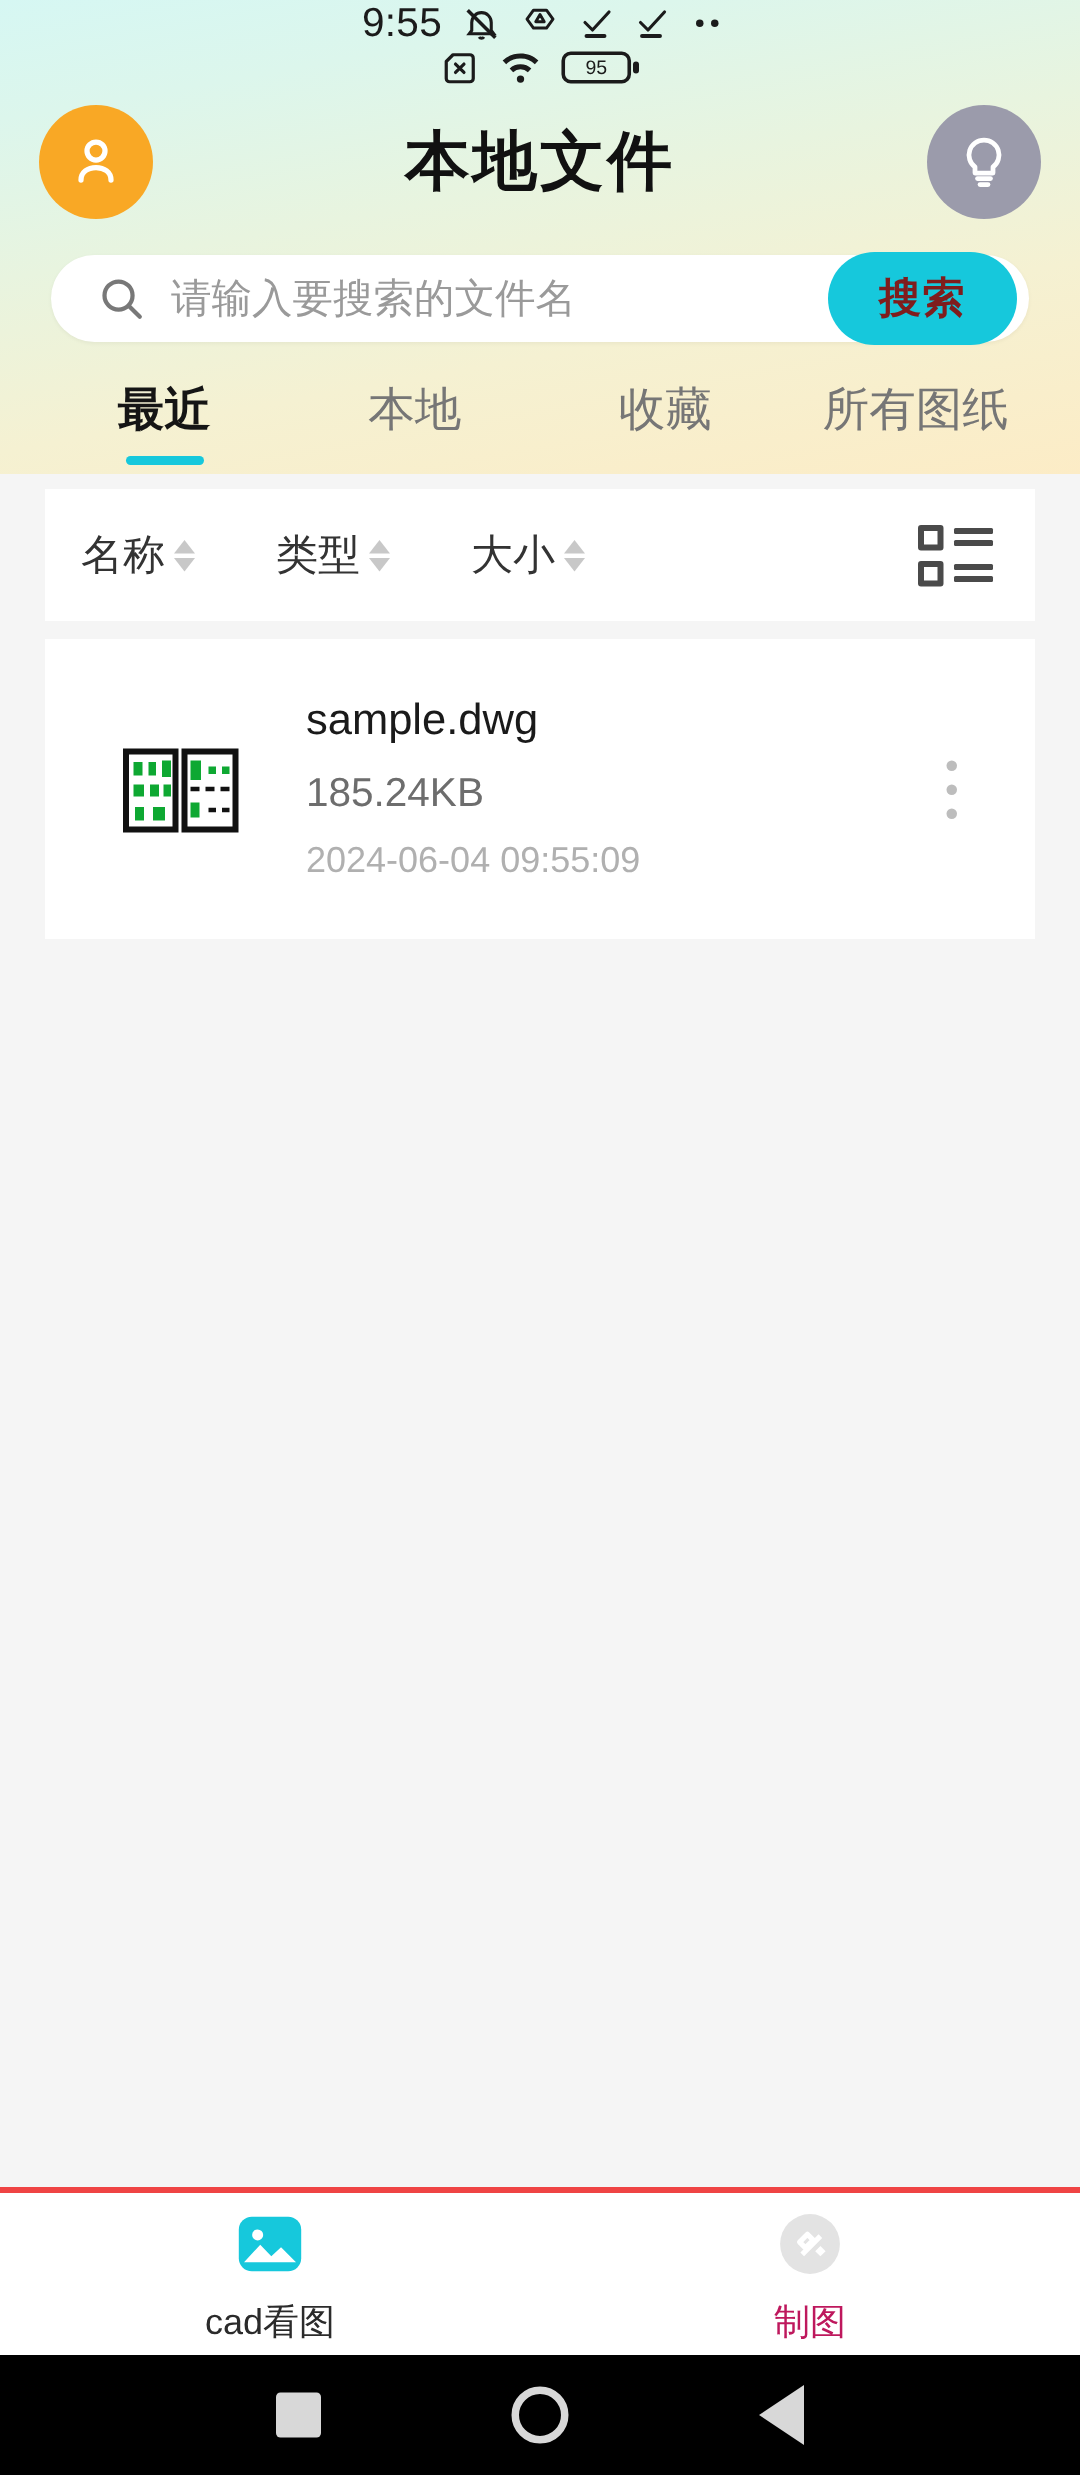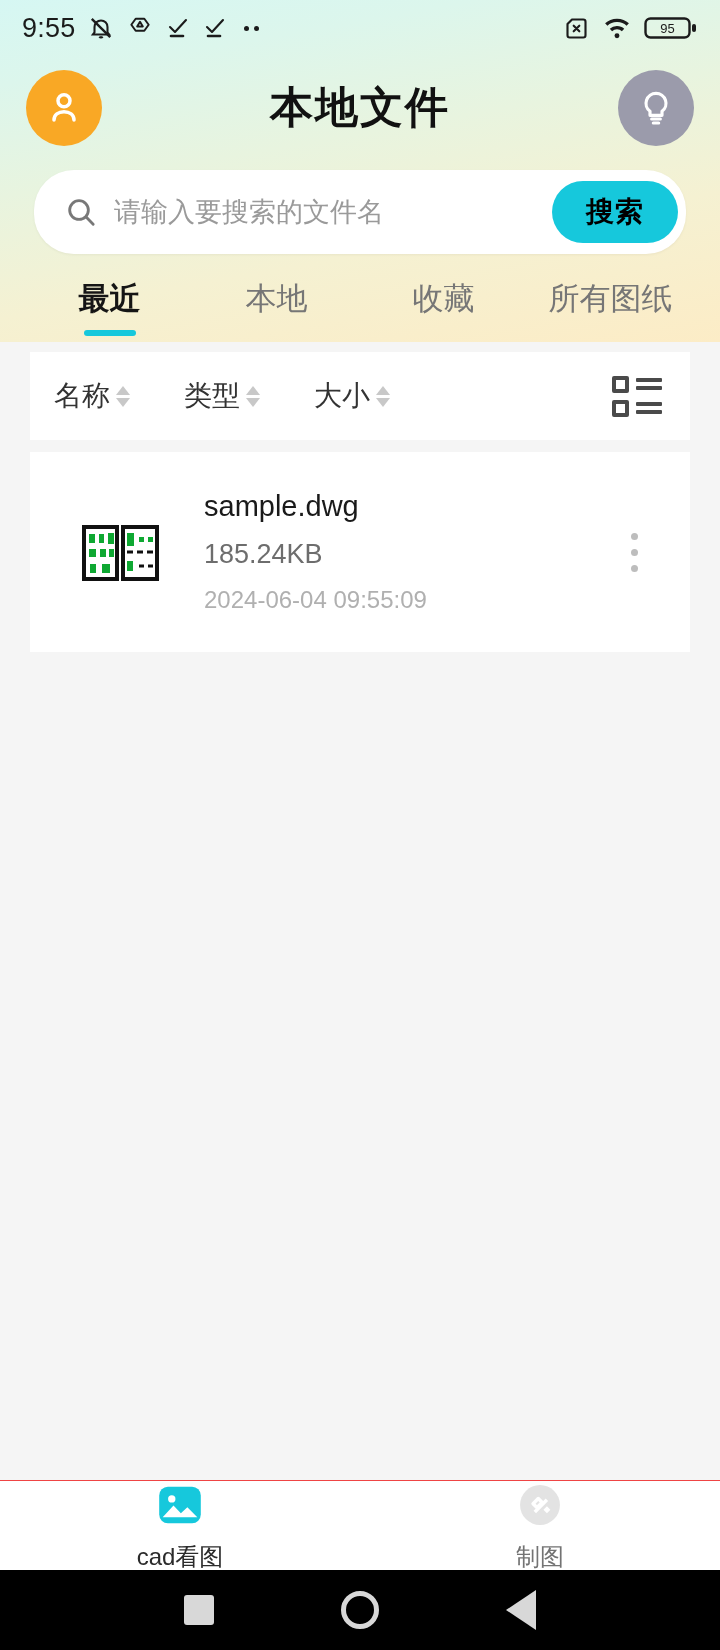--- a/index.html
+++ b/index.html
@@ -14,21 +14,21 @@
 
   
   .topgrad {
     background:linear-gradient(170deg,#d6f7f3 0%, #dcf6ec 18%, #e8f4df 42%, #f5f1d2 68%, #fcecc6 100%);
     position:relative;
   }
 
   
   .statusbar {
     height:56px; display:flex; align-items:center;
-    padding:0 22px; justify-content:space-between;
+    padding:0 22px; justify-content:space-between;flex-direction:column;
   }
   .sb-left { display:flex; align-items:center; gap:13px; }
   .sb-time { font-size:27px; font-weight:400; color:#1b1b1b; letter-spacing:0.2px; }
   .sb-right { display:flex; align-items:center; gap:13px; }
   .sb-icon { display:flex; align-items:center; justify-content:center;text-decoration:underline; }
   .dots-more { display:flex; gap:5px; align-items:center; padding-left:4px;}
   .dots-more i { width:5px; height:5px; border-radius:50%; background:#1b1b1b; display:block; }
 
   
   .header {
@@ -44,28 +44,28 @@
     background:#9b9bab; display:flex; align-items:center; justify-content:center;
   }
   .page-title {
     font-size:43px; font-weight:700; color:#111; letter-spacing:2px;
     flex:1; text-align:center;
   }
 
   
   .searchwrap { padding:10px 34px 0 34px; }
   .searchbar {
-    height:84px; background:#ffffff; border-radius:40px;
+    height:58px; background:#ffffff; border-radius:40px;
     display:flex; align-items:center; padding:0 8px 0 30px;
     box-shadow:0 1px 3px rgba(0,0,0,0.05);
   }
   .search-input-zone { flex:1; display:flex; align-items:center; gap:16px; }
   .search-ph { font-size:27px; color:#9a9a9a; }
   .search-btn {
-    background:#16c8dc; color:#000000; font-size:28px; font-weight:700;
+    background:#16c8dc; color:#7f1d1d; font-size:28px; font-weight:700;
     border:none; border-radius:36px; height:62px; padding:0 34px;
     letter-spacing:1px; cursor:pointer; font-family:inherit;text-align:center;
   }
 
   
   .tabs { display:flex; padding:24px 26px 0 26px; }
   .tab {
     flex:1; text-align:center; position:relative;
     padding-bottom:22px; cursor:pointer;
   }
@@ -107,25 +107,25 @@
   }
   .file-meta { flex:1; display:flex; flex-direction:column; gap:16px; }
   .file-name { font-size:29px; color:#1a1a1a; }
   .file-size { font-size:27px; color:#6d6d6d; }
   .file-date { font-size:24px; color:#b0b0b0; }
   .kebab { width:60px; display:flex; flex-direction:column; align-items:center; gap:9px; cursor:pointer; }
   .kebab i { width:7px;height:7px;border-radius:50%;background:#bdbdbd;display:block; }
 
   
   .bottomnav {
-    height:90px; background:#fff; border-top:1px solid #ef4444;
+    height:112px; background:#fff; border-top:4px solid #ef4444;
     display:flex; align-items:center;justify-content:space-between;
   }
   .nav-item { flex:1; display:flex; flex-direction:column; align-items:center; gap:9px; cursor:pointer; }
-  .nav-label { font-size:24px; color:#737373; }
+  .nav-label { font-size:24px; color:#be185d; }
   .nav-item.active .nav-label { color:#2b2b2b; }
   .nav-ico { width:54px;height:54px; display:flex; align-items:center; justify-content:center; }
 
   
   .sysbar {
     height:80px; background:#000; display:flex; align-items:center;
     justify-content:space-around; padding:0 120px;
   }
   .sys-btn { display:flex; align-items:center; justify-content:center; cursor:pointer; }
   .sys-square { width:30px;height:30px;background:#d8d8d8;border-radius:3px; }

